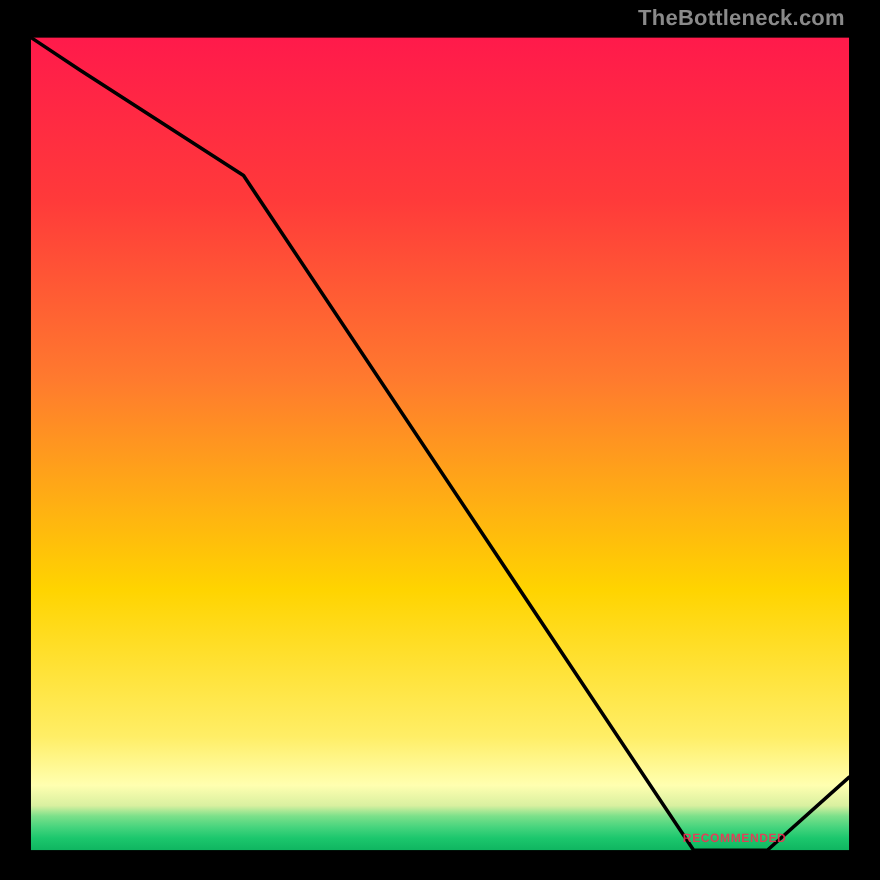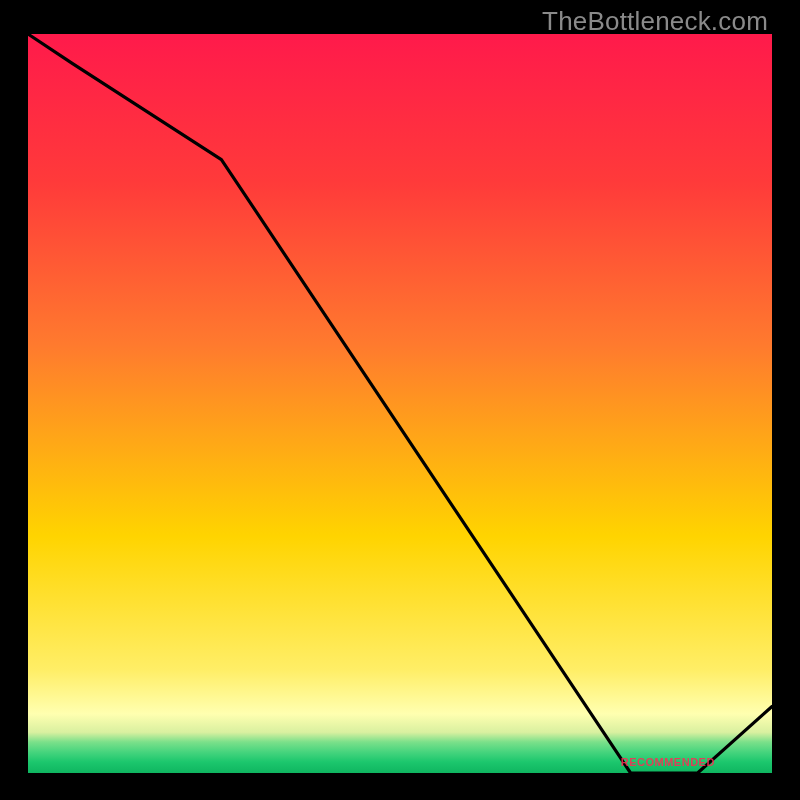--- a/index.html
+++ b/index.html
@@ -15,22 +15,22 @@
     position: relative;
     width: 800px;
     height: 800px;
     background: #000;
   }
   .attribution {
     position: absolute;
     top: 6px;
     right: 32px;
     color: #8a8a8a;
-    font-size: 26px;
-    font-weight: 400;
+    font-size: 20px;
+    font-weight: 700;
     letter-spacing: 0.2px;
     margin-left: 10px;
   }
   svg { display: block; }
 </style>
 </head>
 <body>
 
 <div class="stage">
   <div class="attribution">TheBottleneck.com</div>

